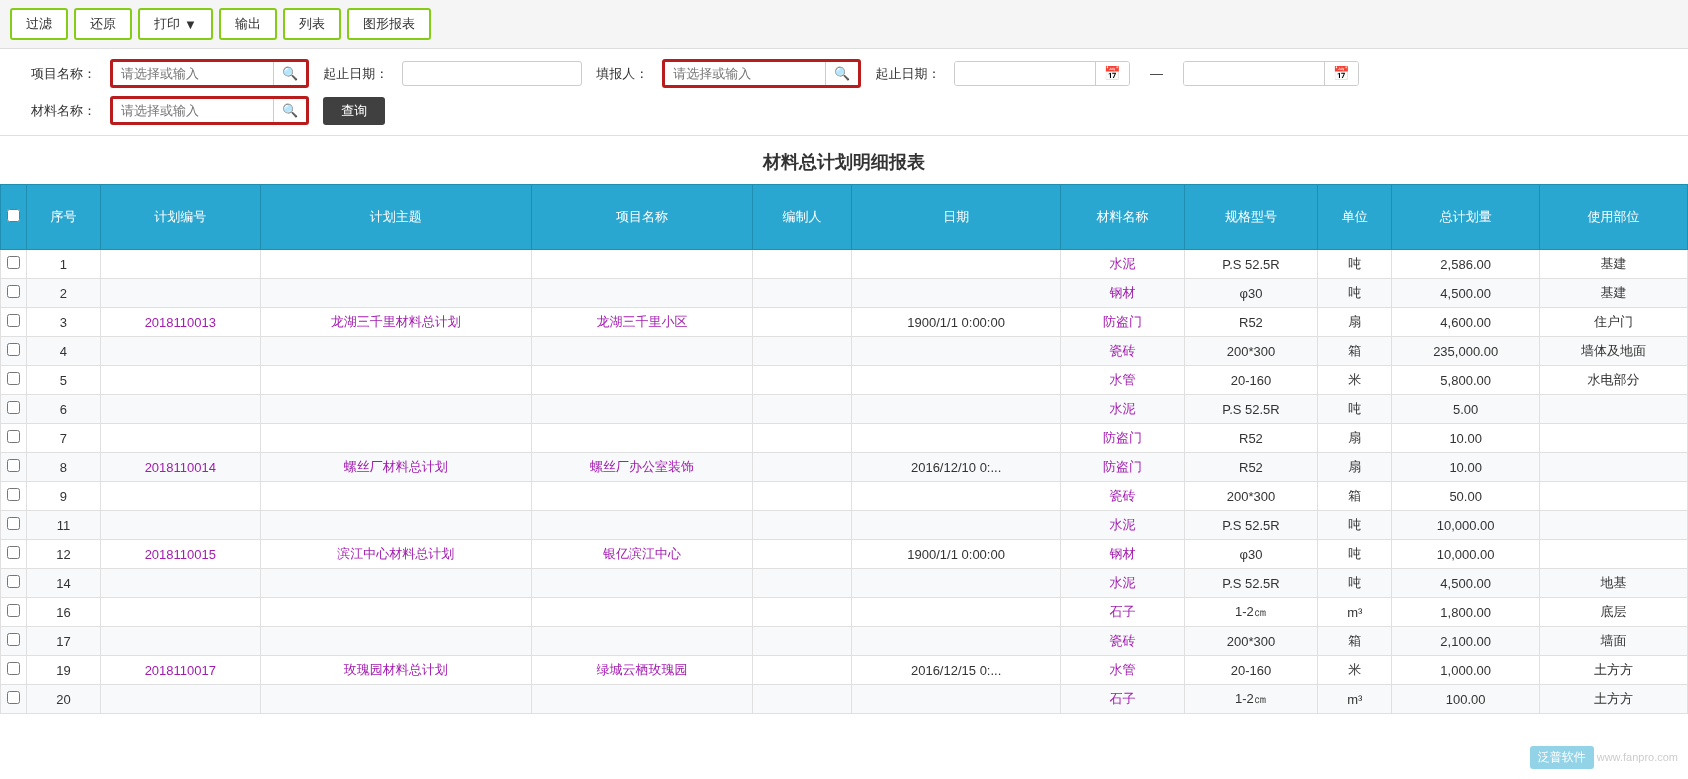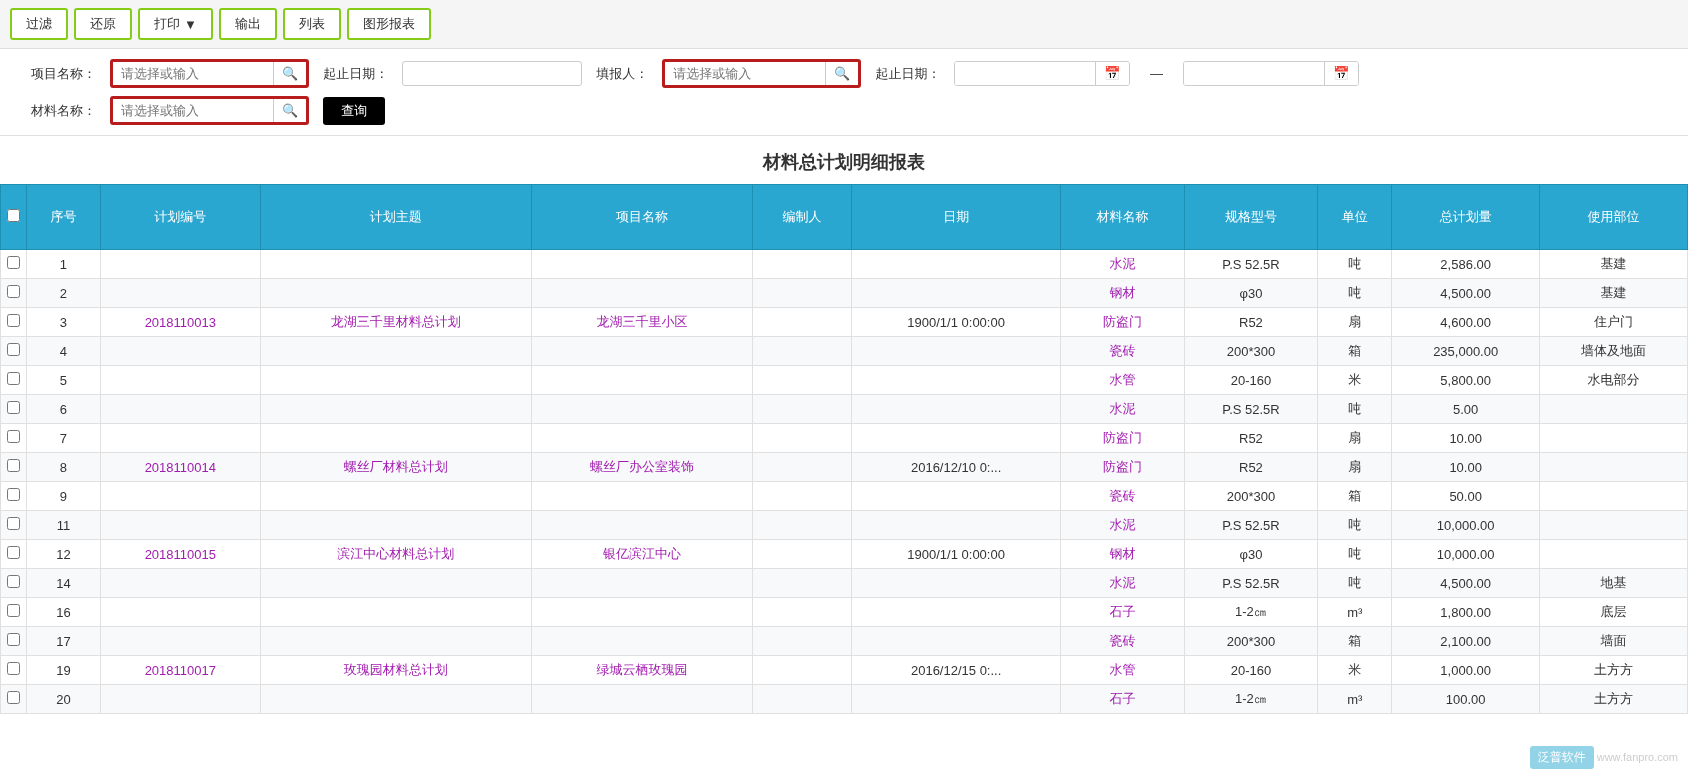--- a/index.html
+++ b/index.html
@@ -101,21 +101,21 @@
       border-left: 1px solid #ccc;
       padding: 4px 8px;
       cursor: pointer;
       color: #555;
     }
     .date-separator {
       margin: 0 6px;
       color: #333;
     }
     .query-btn {
-      background: #000000;
+      background: #404040;
       color: #fff;
       border: none;
       border-radius: 3px;
       padding: 5px 18px;
       font-size: 13px;
       cursor: pointer;
     }
 
     
     .report-title {

